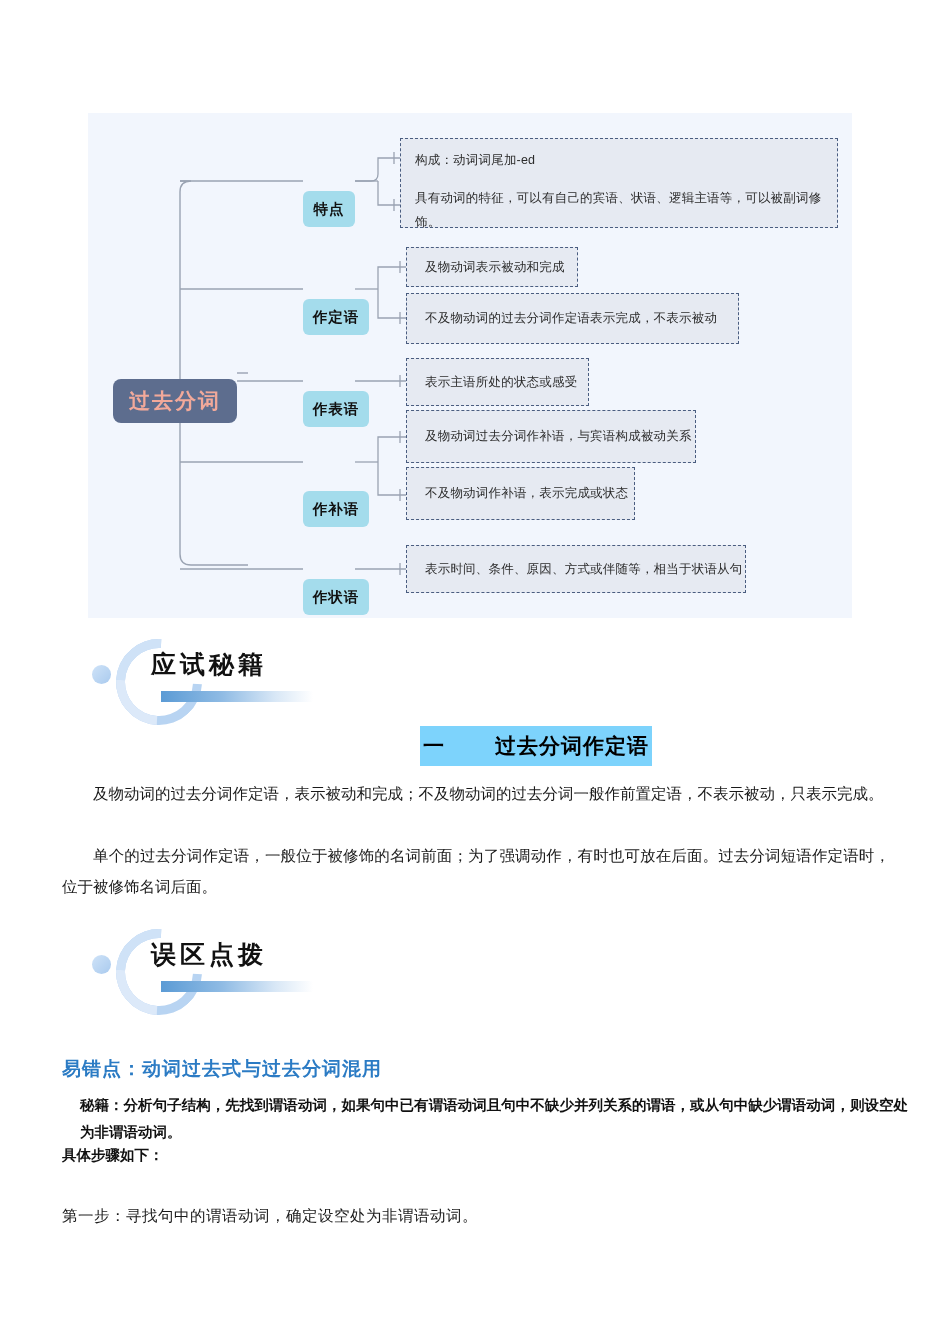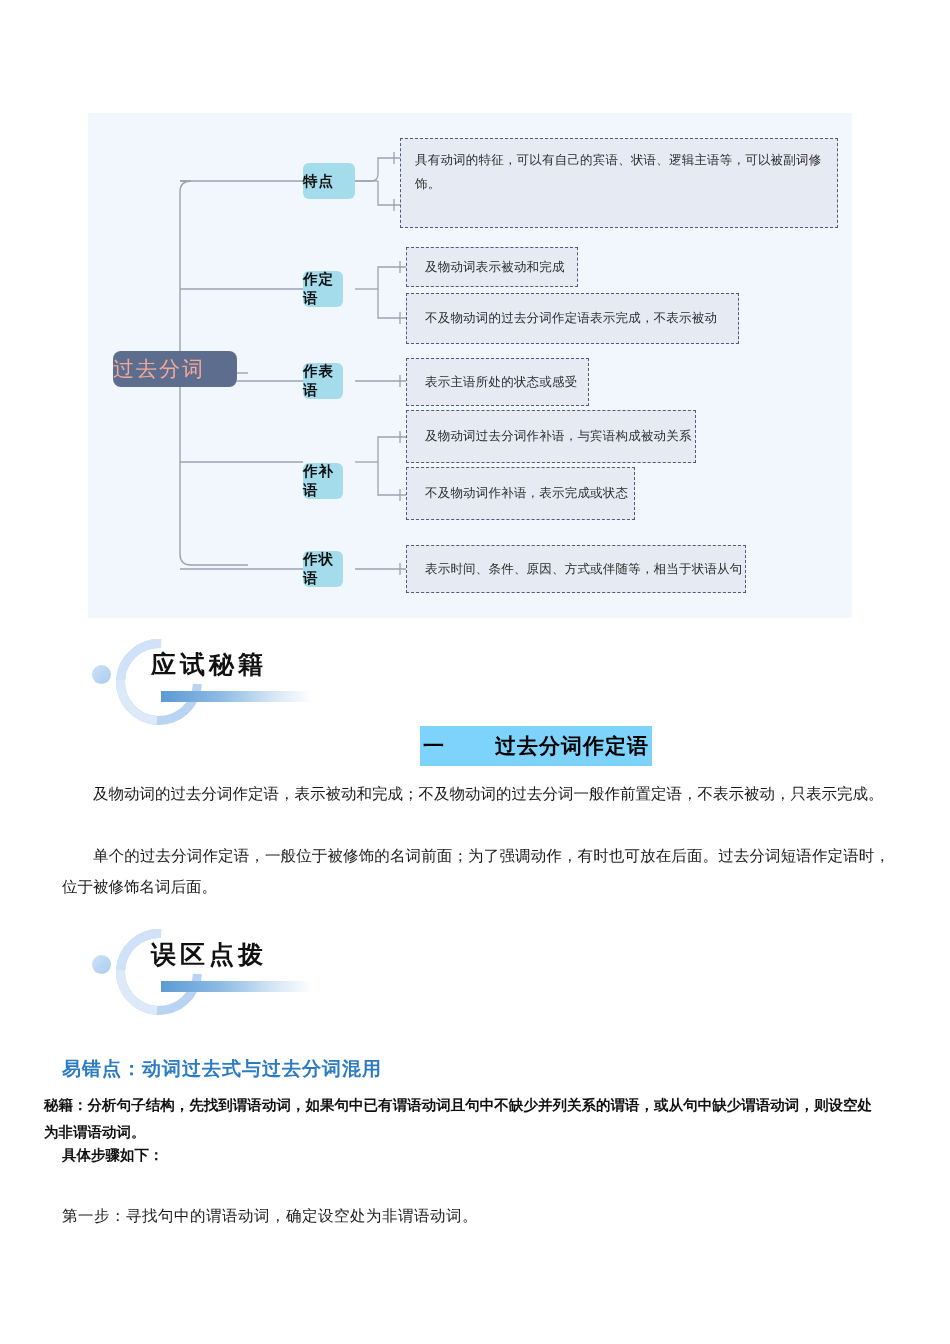--- a/index.html
+++ b/index.html
@@ -17,48 +17,49 @@
     position:absolute;
     left:88px; top:113px;
     width:764px; height:505px;
     background:#f2f6fd;
   }
   .mm-svg{position:absolute;left:0;top:0;width:764px;height:505px;}
 
   .node{
     position:absolute;
     box-sizing:border-box;
-    display:flex;align-items:center;justify-content:flex-start;
-    font-family:"Liberation Sans", sans-serif;
+    display:flex;align-items:center;justify-content:center;
+    font-family:"Liberation Sans", sans-serif;
+    margin-top:28px;
   }
   .root-node{
     background:#5d6d8e;
     border-radius:8px;
     color:#f2a99a;
-    font-weight:normal;
+    font-weight:bold;
     font-size:21px;
     letter-spacing:2px;
     left:25px; top:238px;
-    width:124px; height:36px;
+    width:124px; height:44px;
   }
   .branch-node{
     background:#a4dcec;
     border-radius:6px;
     color:#111;
     font-weight:bold;
     font-size:14.5px;
     letter-spacing:1px;
     width:52px; height:36px;
   }
   .bn-1{left:215px; top:50px;}
   .bn-2{left:215px; top:158px;}
   .bn-3{left:215px; top:250px;}
   .bn-4{left:215px; top:350px;}
   .bn-5{left:215px; top:438px;}
-  .branch-node.wide{width:40px;}
+  .branch-node.wide{width:66px;}
 
   .leafbox{
     position:absolute;
     box-sizing:border-box;
     border:1.6px dashed #4a5d80;
     background:#e6eaf2;
     display:flex;align-items:center;
     padding-left:18px;
     font-family:"Liberation Sans", sans-serif;
     font-size:12.5px;
@@ -152,21 +153,21 @@
     position:absolute;
     left:62px; top:1056px;
     font-family:"Liberation Sans", sans-serif;
     font-size:19px;font-weight:bold;
     color:#2b7bc4;
     letter-spacing:1px;
     text-align:center;
   }
   .err-body{
     position:absolute;
-    left:44px; top:1092px;
+    left:80px; top:1092px;
     width:828px;
     font-family:"Liberation Sans", sans-serif;
     font-size:14.5px;
     font-weight:bold;
     line-height:27px;
     color:#111;
     text-align:justify;
   }
   .err-steps{
     position:absolute;
@@ -236,20 +237,21 @@
     <span>作表语</span>
   </div>
   <div class="node branch-node wide bn-4">
     <span>作补语</span>
   </div>
   <div class="node branch-node wide bn-5">
     <span>作状语</span>
   </div>
 
   <div class="leafbox multi" style="left:312px;top:25px;width:438px;height:90px;">
+    <div class="lrow">构成：动词词尾加-ed</div>
     <div class="lrow">具有动词的特征，可以有自己的宾语、状语、逻辑主语等，可以被副词修饰。</div>
   </div>
 
   <div class="leafbox" style="left:318px;top:134px;width:172px;height:40px;">
     <span>及物动词表示被动和完成</span>
   </div>
   <div class="leafbox" style="left:318px;top:180px;width:333px;height:51px;">
     <span>不及物动词的过去分词作定语表示完成，不表示被动</span>
   </div>
 

